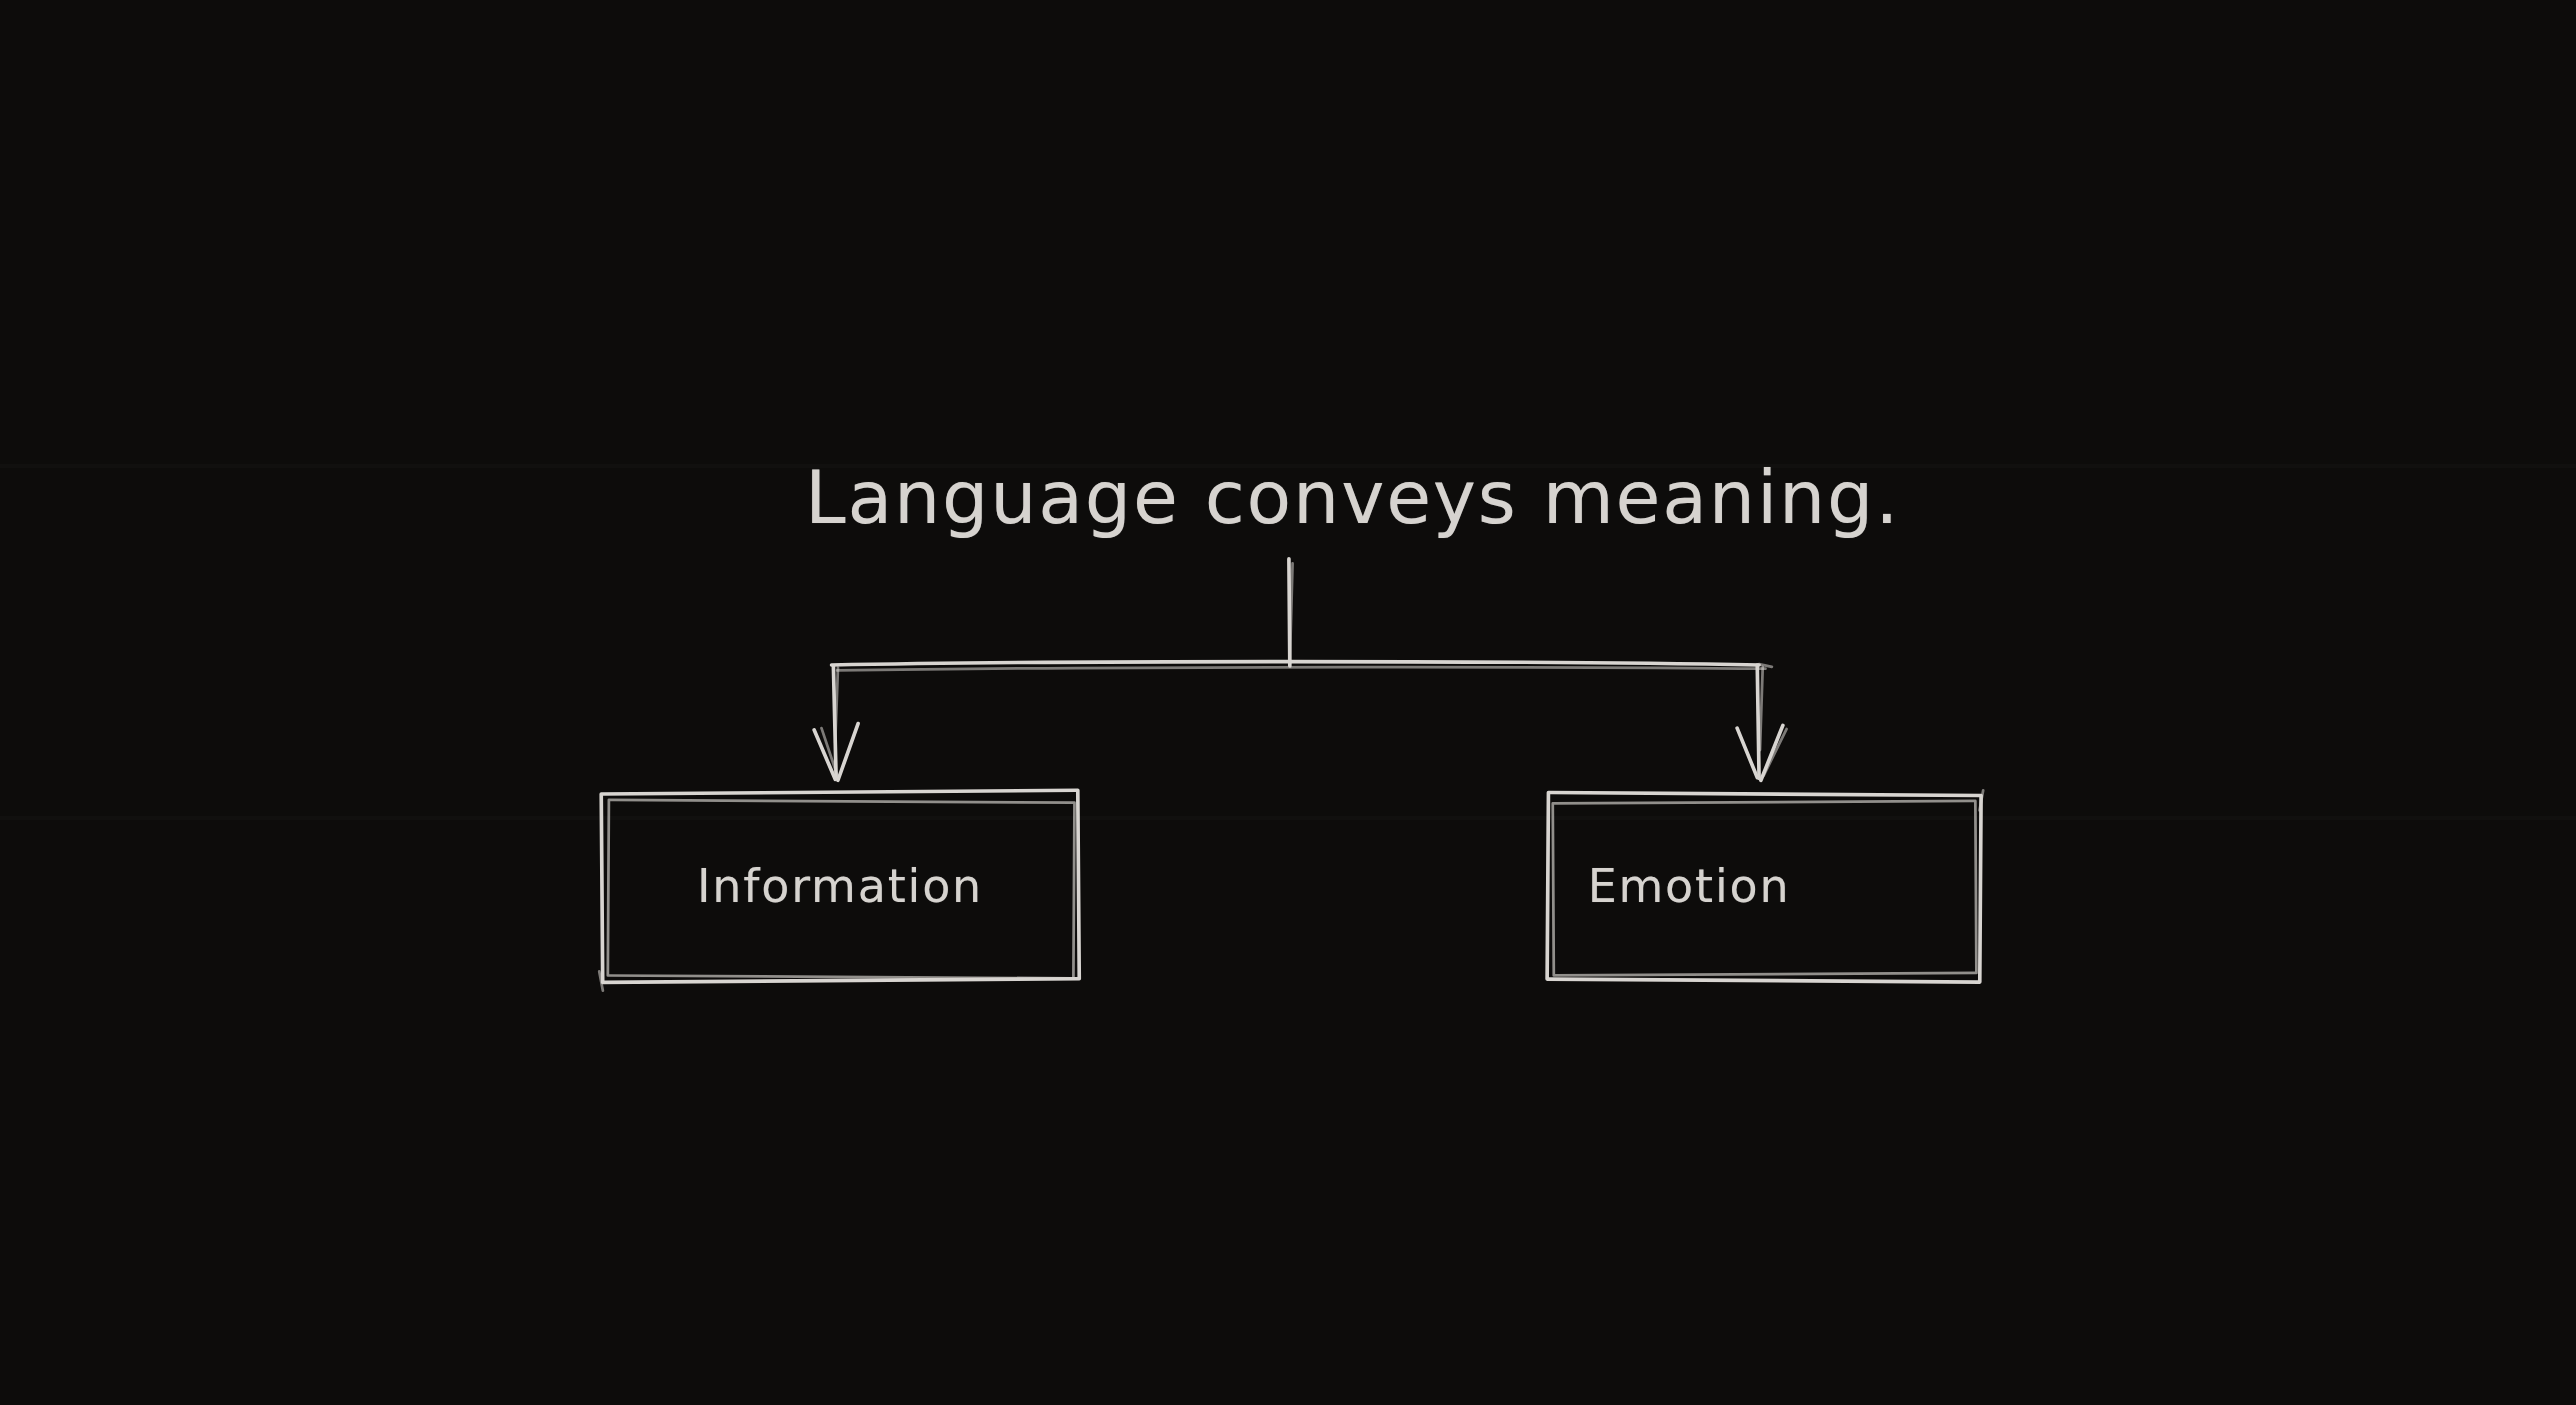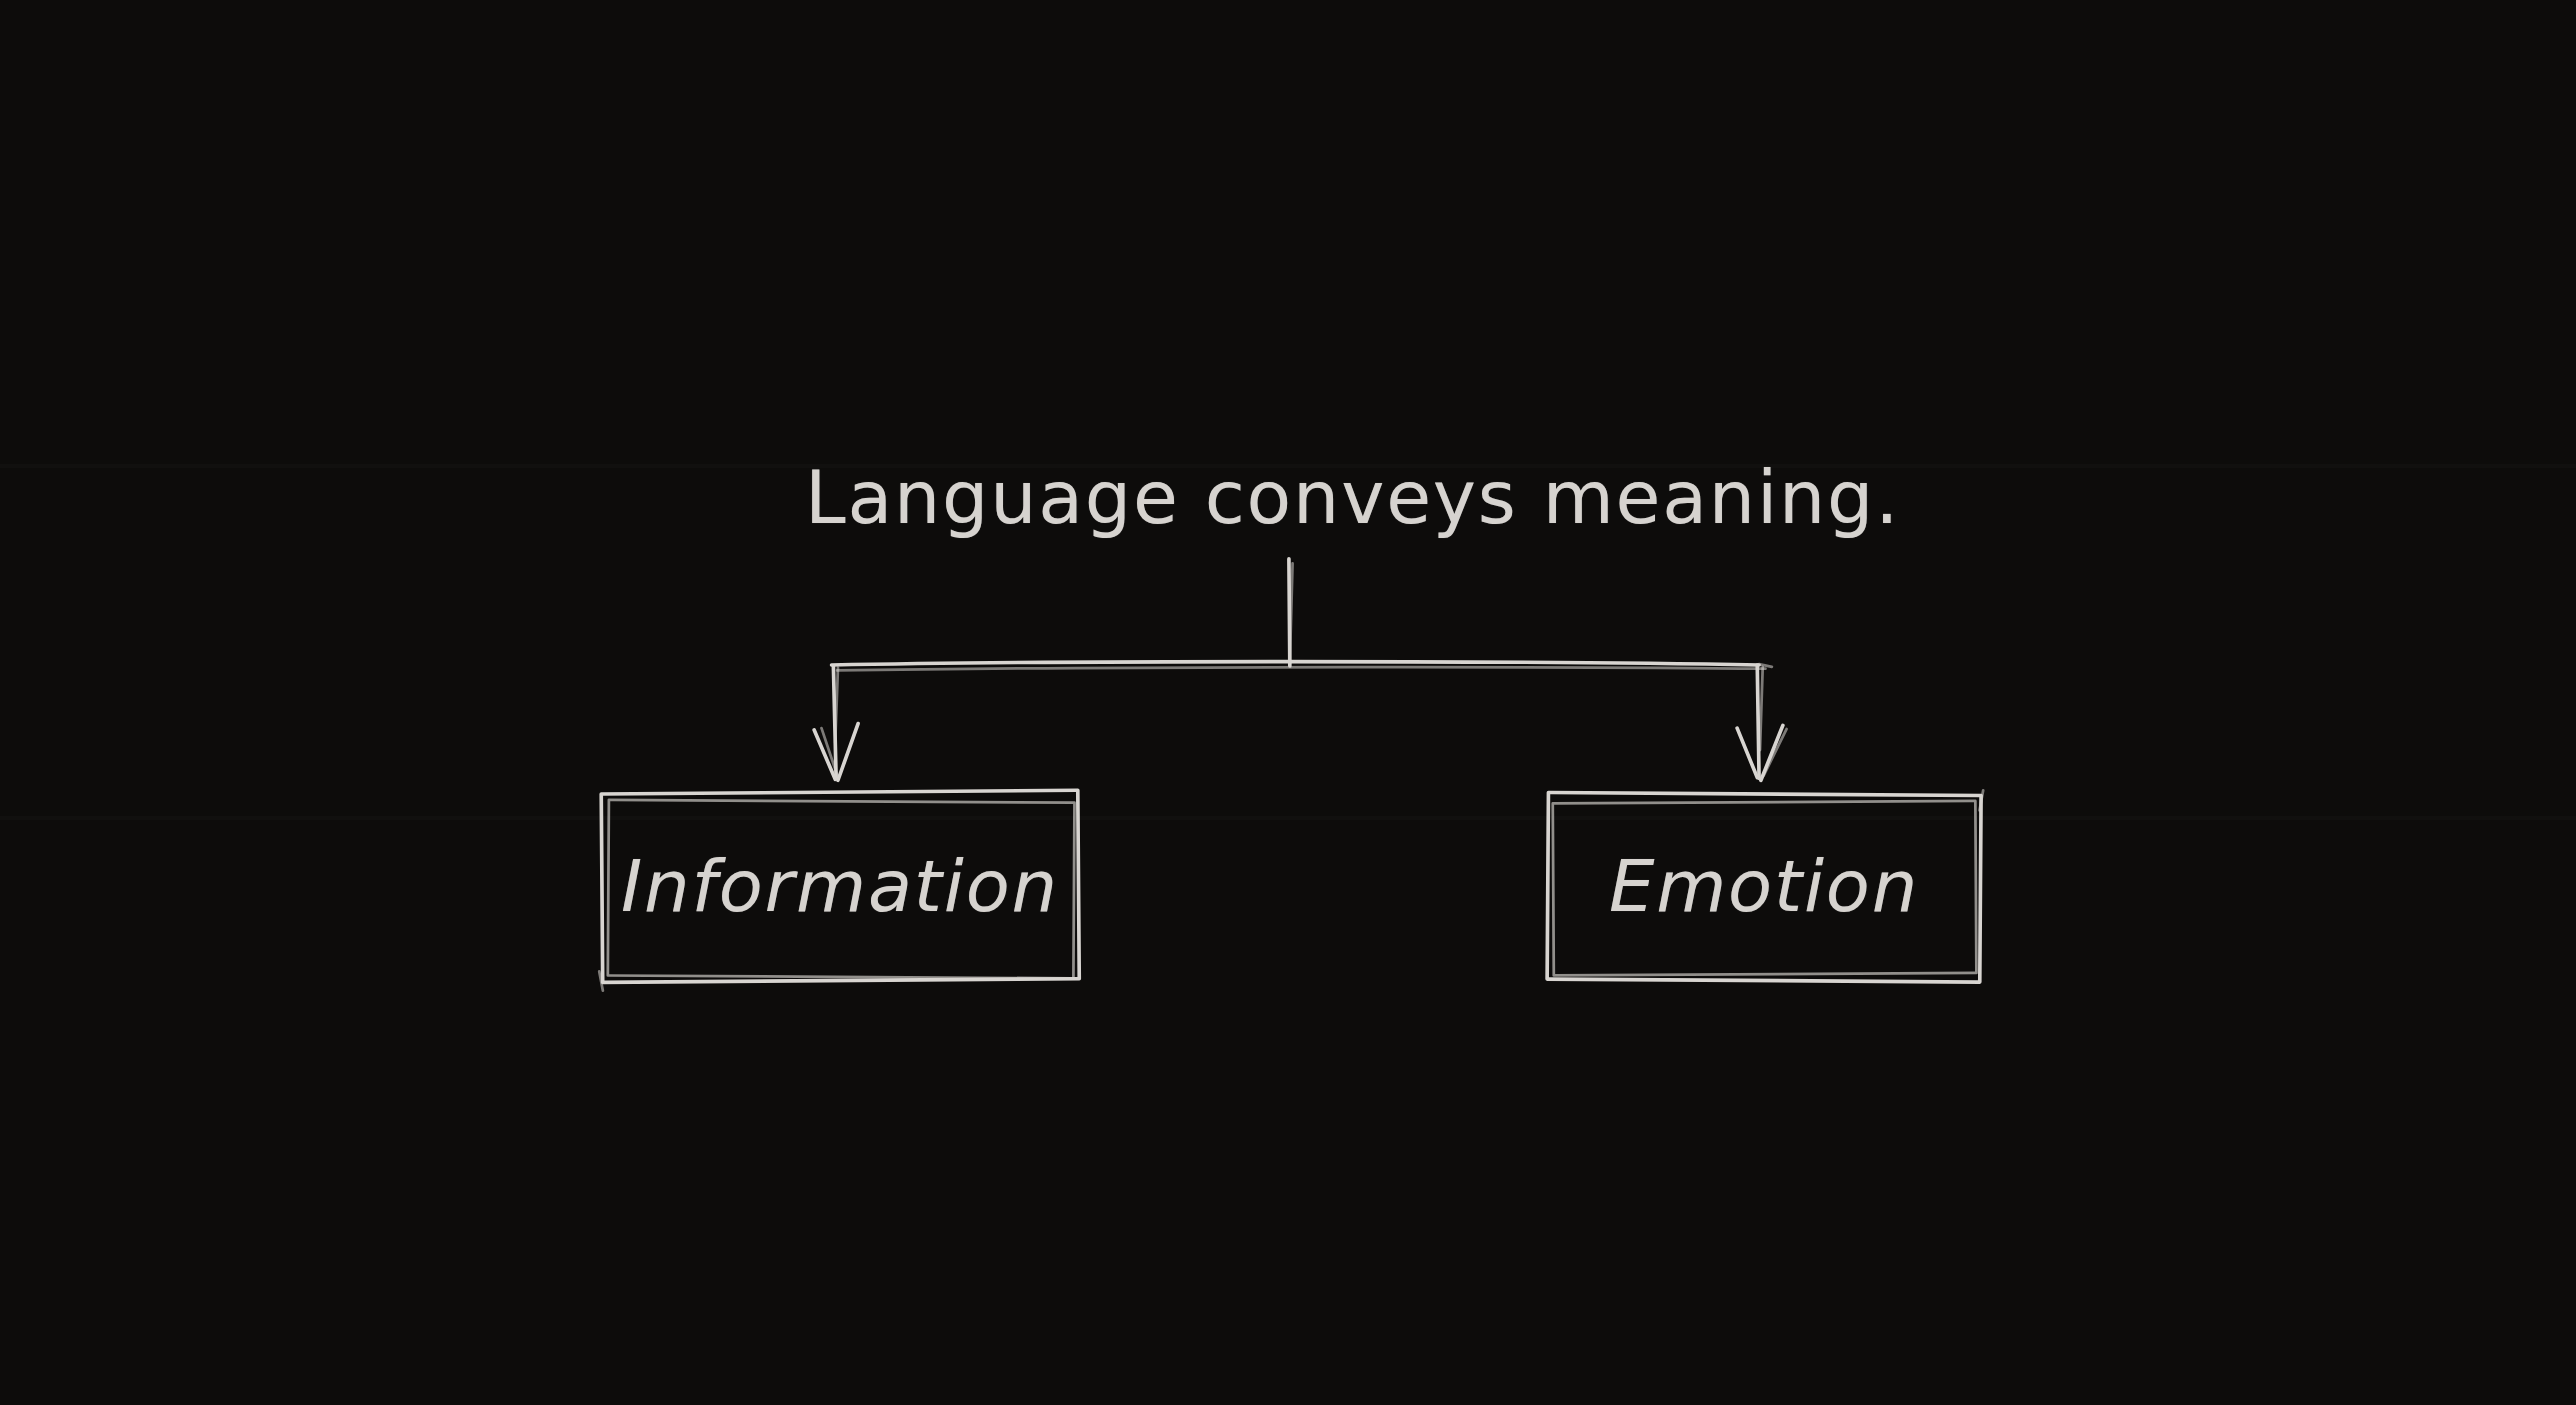--- a/index.html
+++ b/index.html
@@ -76,34 +76,33 @@
     stroke-linejoin: round;
     opacity: 0.65;
   }
 
   .node {
     position: absolute;
     display: flex;
     align-items: center;
     justify-content: center;
     color: #d6d3cf;
-    font-size: 72px;
+    font-size: 46px;
     letter-spacing: 1.8px;
     white-space: nowrap;
     text-shadow: 0 0 0.9px rgba(255,255,255,0.35);
-    font-style: italic;
   }
   .node-information {
     left: 599px;
     top: 789px;
     width: 482px;
     height: 194px;
   }
   .node-emotion {
-    left: 1545px;
+    left: 1470px;
     top: 790px;
     width: 438px;
     height: 192px;
   }
 </style>
 </head>
 <body>
 
 <div class="stage" style="background: rgb(13, 12, 11);">
 

